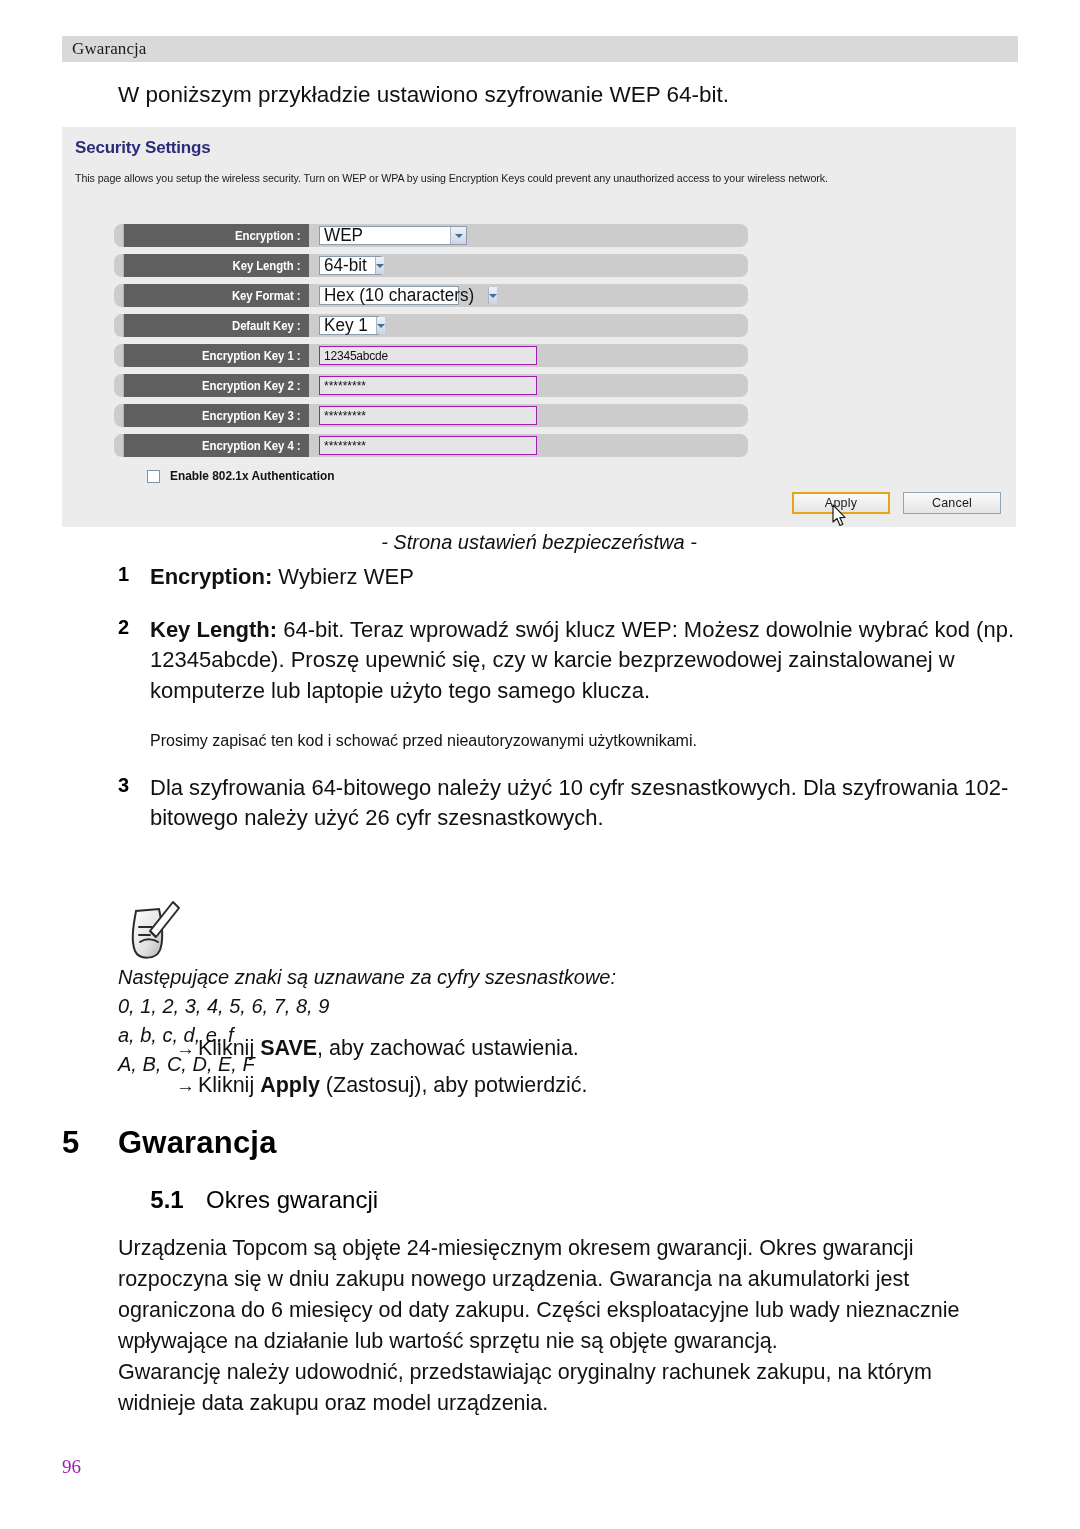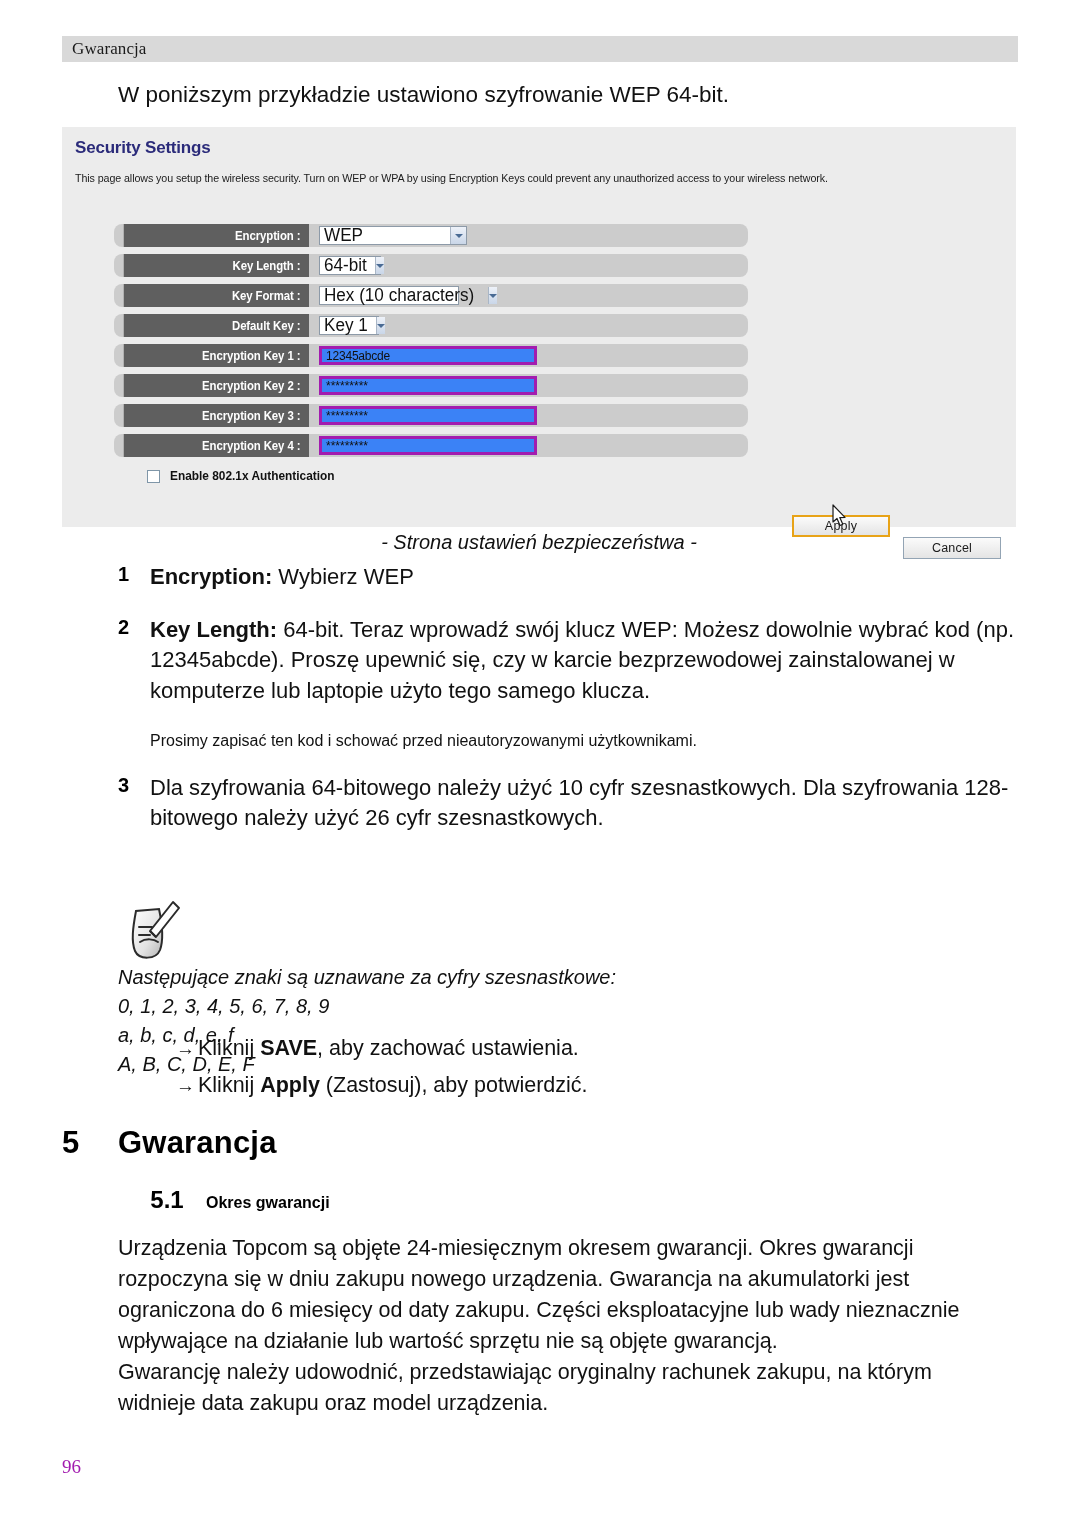--- a/index.html
+++ b/index.html
@@ -135,22 +135,22 @@
     border-top: 4px solid #4a6b94;
   }
   .sel.w-encryption { width: 148px; }
   .sel.w-keylength  { width: 62px; }
   .sel.w-keyformat  { width: 140px; }
   .sel.w-defaultkey { width: 60px; }
 
   
   .tinput {
     width: 218px; height: 19px;
-    background: #3b82f6;
-    border: 3px solid #a21caf;
+    background: #e5e5e5;
+    border: 1px solid #a21caf;
     font-size: 12px;
     color: #111;
     display: flex;
     align-items: center;
     padding-left: 4px;
     letter-spacing: -0.2px;
     white-space: nowrap;
     overflow: hidden;
   }
   .tinput.masked { font-size: 12px; letter-spacing: 0px; }
@@ -190,21 +190,21 @@
     width: 98px; height: 22px;
     background: linear-gradient(#fbfbfb, #e4e4e4);
     display: flex;
     align-items: center;
     justify-content: center;
     font-size: 12.5px;
     color: #1a1a1a;
     letter-spacing: .2px;
   }
   .btn.apply  { border: 2px solid #e8a317; }
-  .btn.cancel { border: 1px solid #93a4b4; margin-top: 45px; }
+  .btn.cancel { border: 1px solid #93a4b4; }
 
   .cursor-arrow {
     position: absolute;
     left: 832px; top: 504px;
     width: 16px; height: 23px;
   }
 
   
   .caption {
     position: absolute;
@@ -297,21 +297,21 @@
     position: absolute;
     left: 128px; top: 1186px;
     display: flex;
     align-items: baseline;
     text-align: center;
   }
   .h2-row .h2-num {
     width: 78px; flex: 0 0 78px;
     font-size: 24px; font-weight: bold;
   }
-  .h2-row .h2-text { font-size: 16px; font-weight: bold; }
+  .h2-row .h2-text { font-size: 24px; font-weight: normal; }
 
   
   .body-text {
     position: absolute;
     left: 118px; top: 1233px;
     width: 890px;
     font-size: 21.5px;
     line-height: 31px;
     color: #111;
   }
@@ -443,21 +443,21 @@
   </div>
 
   <div class="sp-2"></div>
 
   <div class="plain-para">Prosimy zapisać ten kod i schować przed nieautoryzowanymi użytkownikami.</div>
 
   <div class="sp-2"></div>
 
   <div class="num-item">
     <div class="num">3</div>
-    <div class="txt">Dla szyfrowania 64-bitowego należy użyć 10 cyfr szesnastkowych. Dla szyfrowania 128-bitowego należy użyć 26 cyfr szesnastkowych.</div>
+    <div class="txt">Dla szyfrowania 64-bitowego należy użyć 10 cyfr szesnastkowych. Dla szyfrowania 102-bitowego należy użyć 26 cyfr szesnastkowych.</div>
   </div>
 
 </div>
 
 <div class="note-block">
   <div class="note-icon">
     <svg width="56" height="66" viewBox="0 0 56 66">
       <defs>
         <linearGradient id="pg" x1="0" y1="0" x2="1" y2="1">
           <stop offset="0%" stop-color="#ffffff"></stop>

